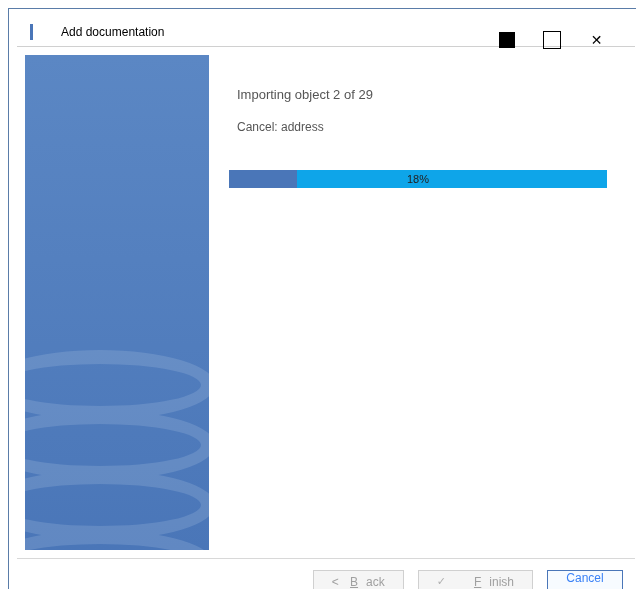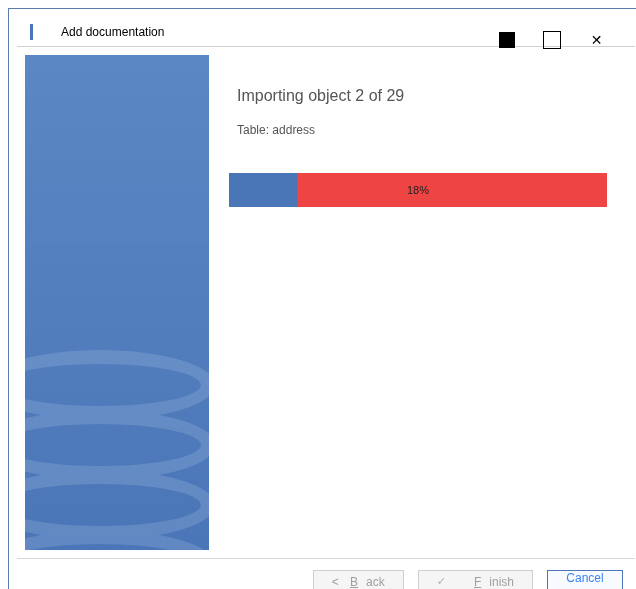--- a/index.html
+++ b/index.html
@@ -88,32 +88,32 @@
       color: #333;
     }
     .heading {
       font-size: 20px;
       font-weight: bold;
       color: #222;
       margin-bottom: 28px;
     }
     .status-line1 {
       color: #555;
-      font-size: 16px;
+      font-size: 13px;
       margin-bottom: 2px;
     }
     .status-line2 {
       color: #555;
       font-size: 12px;
       margin-bottom: 28px;
     }
     .progress-container {
       position: relative;
-      height: 34px;
-      background: #ef4444;
+      height: 18px;
+      background: #0ea5e9;
       width: 100%;
       text-decoration: underline;
     }
     .progress-fill {
       position: absolute;
       left: 0;
       top: 0;
       height: 100%;
       background: #4a76b8;
     }
@@ -195,21 +195,21 @@
   <div class="sidebar">
     <div class="db-graphic">
       <div class="db-disk" style="bottom: 160px;"></div>
       <div class="db-disk" style="bottom: 100px;"></div>
       <div class="db-disk" style="bottom: 40px;"></div>
       <div class="db-disk" style="bottom: -20px;"></div>
     </div>
   </div>
   <div class="main">
     <div class="status-line1">Importing object 2 of 29</div>
-    <div class="status-line2">Table: address</div>
+    <div class="status-line2">Cancel: address</div>
     <div class="progress-container">
       <div class="progress-fill" style="width:18%"></div>
       <div class="progress-text">18%</div>
     </div>
   </div>
 </div>
 
 <div class="footer">
   <div class="btn disabled">
     <span>&lt; <span class="underline">B</span>ack</span>

